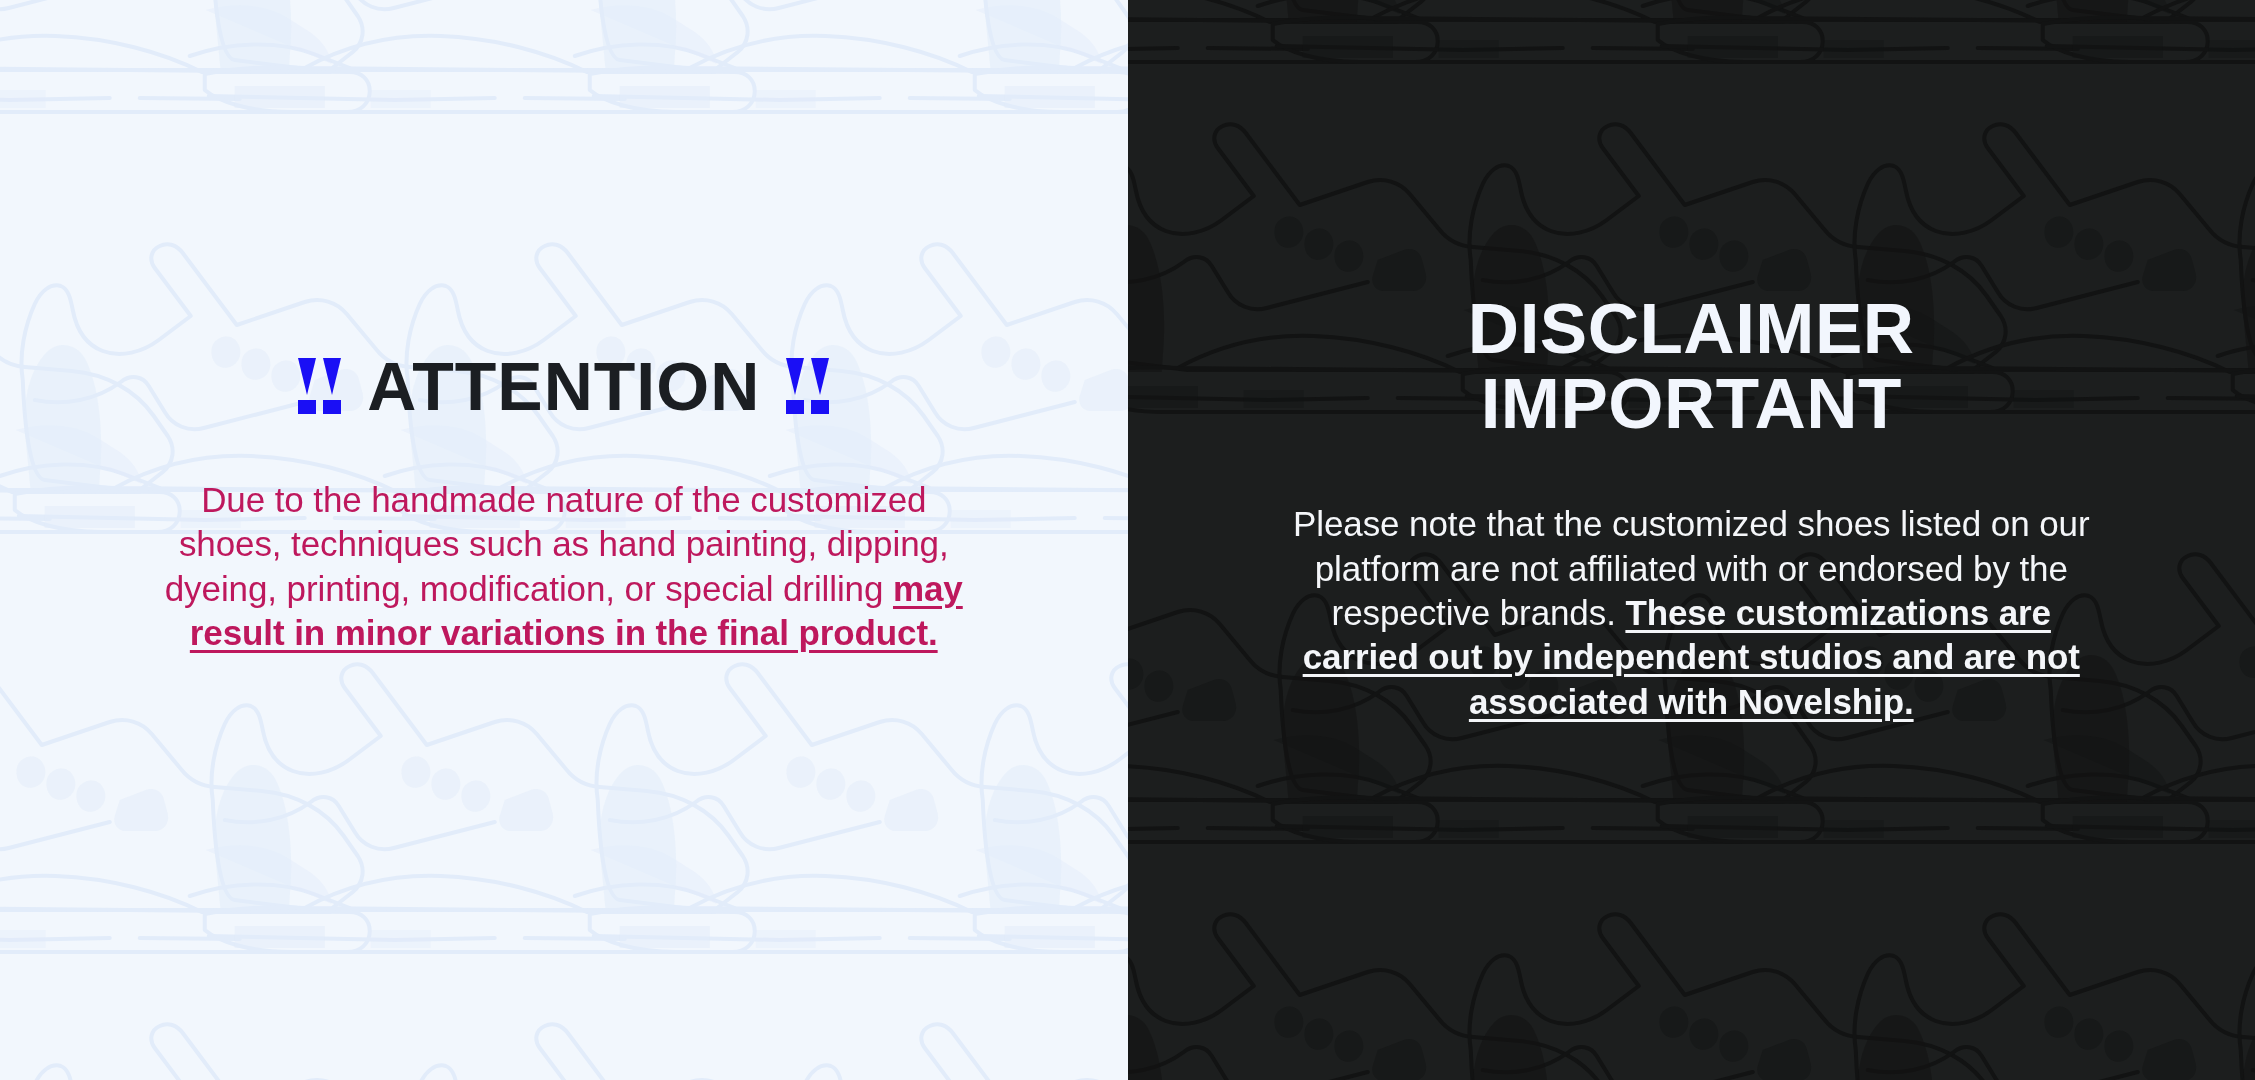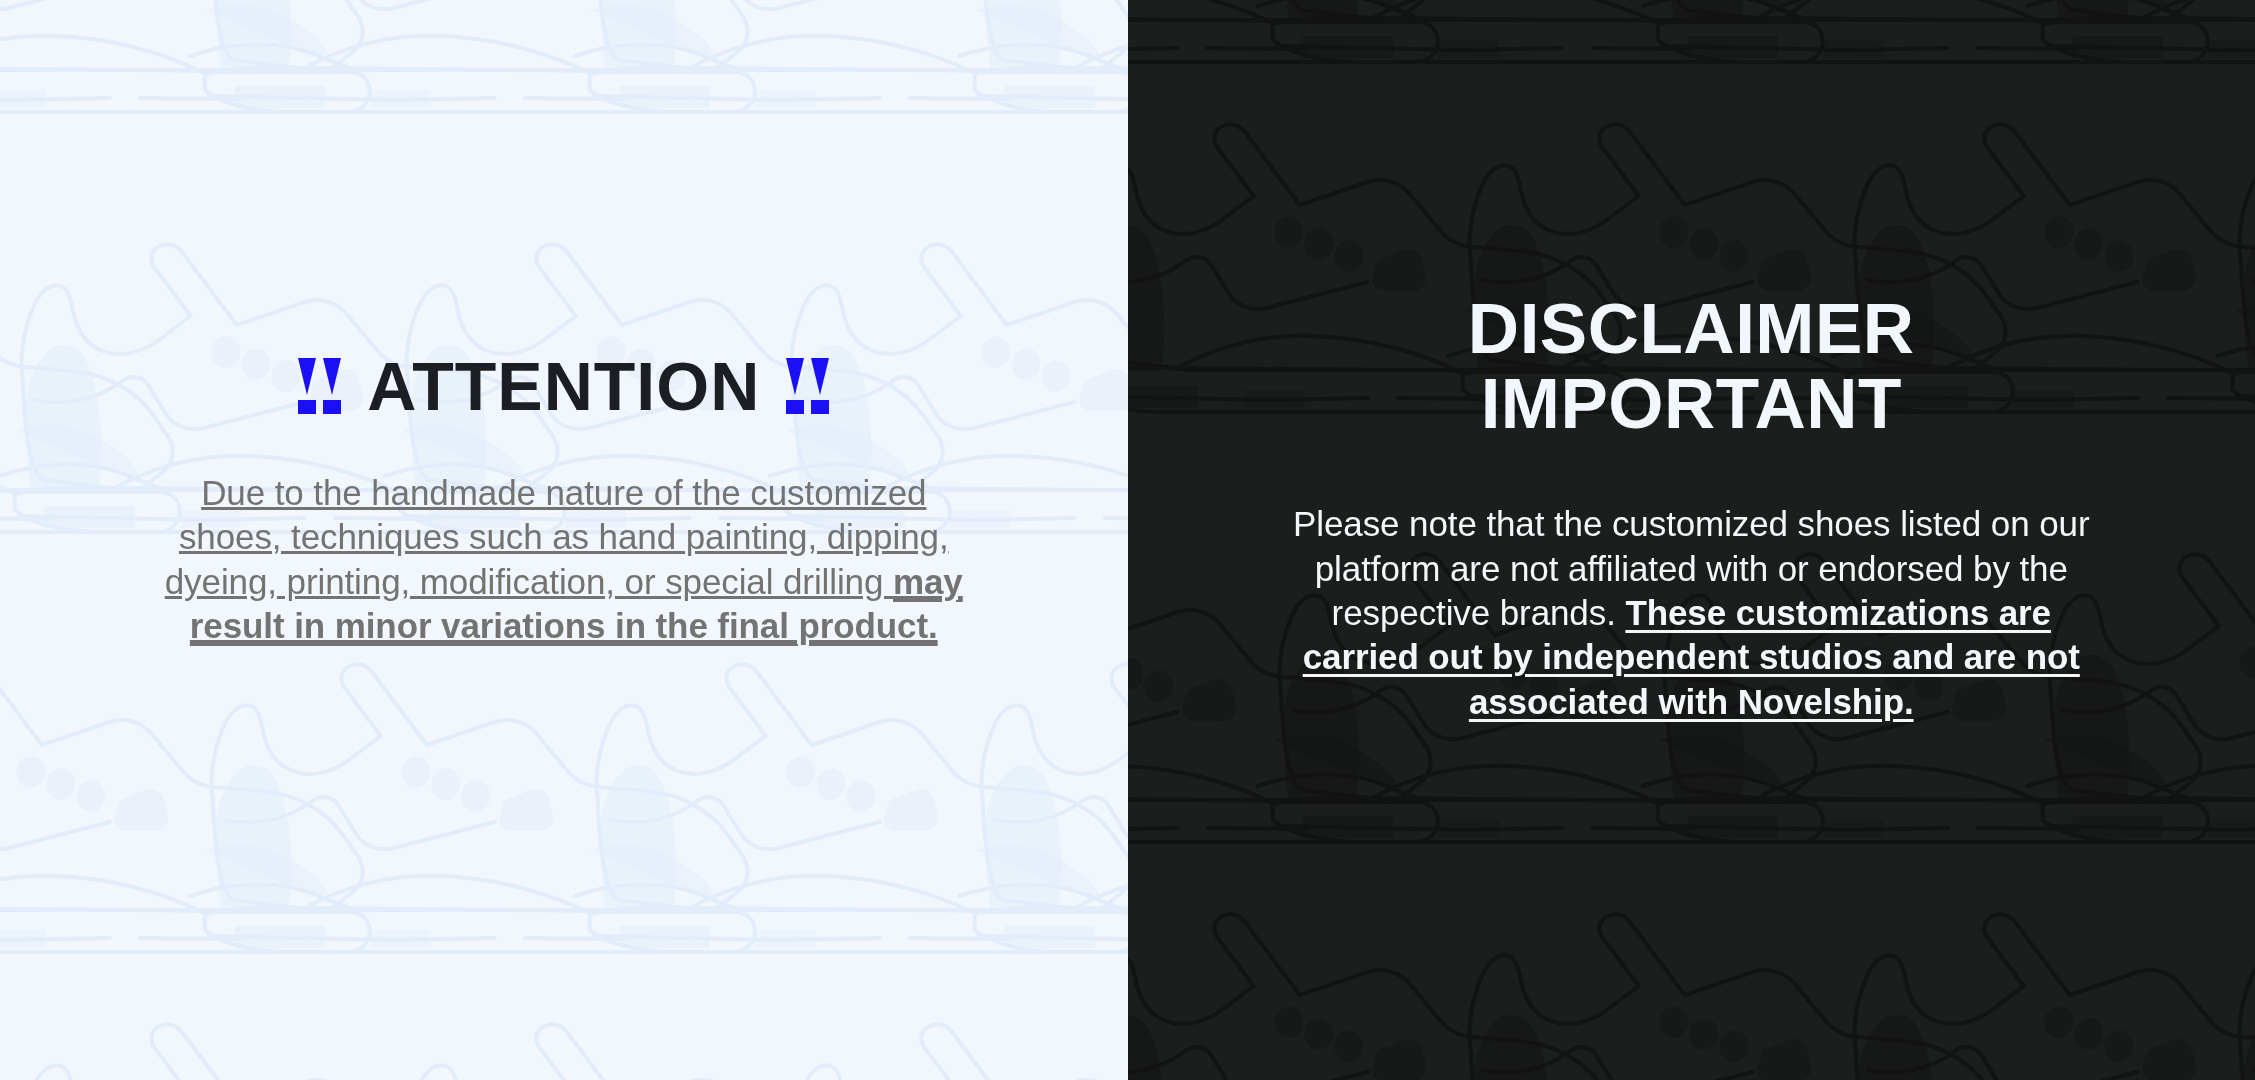--- a/index.html
+++ b/index.html
@@ -55,21 +55,21 @@
   .heading-left {
     display: flex;
     align-items: center;
     justify-content: center;
     gap: 26px;
     color: #1b1e22;
     font-size: 68px;
     line-height: 1;
     font-weight: 900;
     letter-spacing: -0.5px;
-    margin: 0 0 16px 0;
+    margin: 0 0 23px 0;
     white-space: nowrap;
   }
   .heading-left-text {
     font-family: "Liberation Sans", sans-serif;
     font-weight: 900;
     font-size: 68px;
     letter-spacing: 1px;
   }
   .bangbang { display: inline-flex; gap: 7px; align-items: flex-start; }
   .bangbang .bar-wrap {
@@ -87,26 +87,25 @@
   }
   .bangbang .dot {
     width: 18px;
     height: 14px;
     background: var(--bang-color, #1a0ff5);
   }
 
   .body-left {
     width: 800px;
     text-align: center;
-    color: #737373;
+    color: #be185d;
     font-size: 35px;
     line-height: 1.27;
     font-weight: 400;
     letter-spacing: -0.1px;
-    text-decoration: underline;
   }
   .body-left .emph {
     font-weight: 700;
     text-decoration: underline;
     text-decoration-thickness: 3px;
     text-underline-offset: 5px;
   }
 
   
   .panel.right { background: #1c1e1e; }

